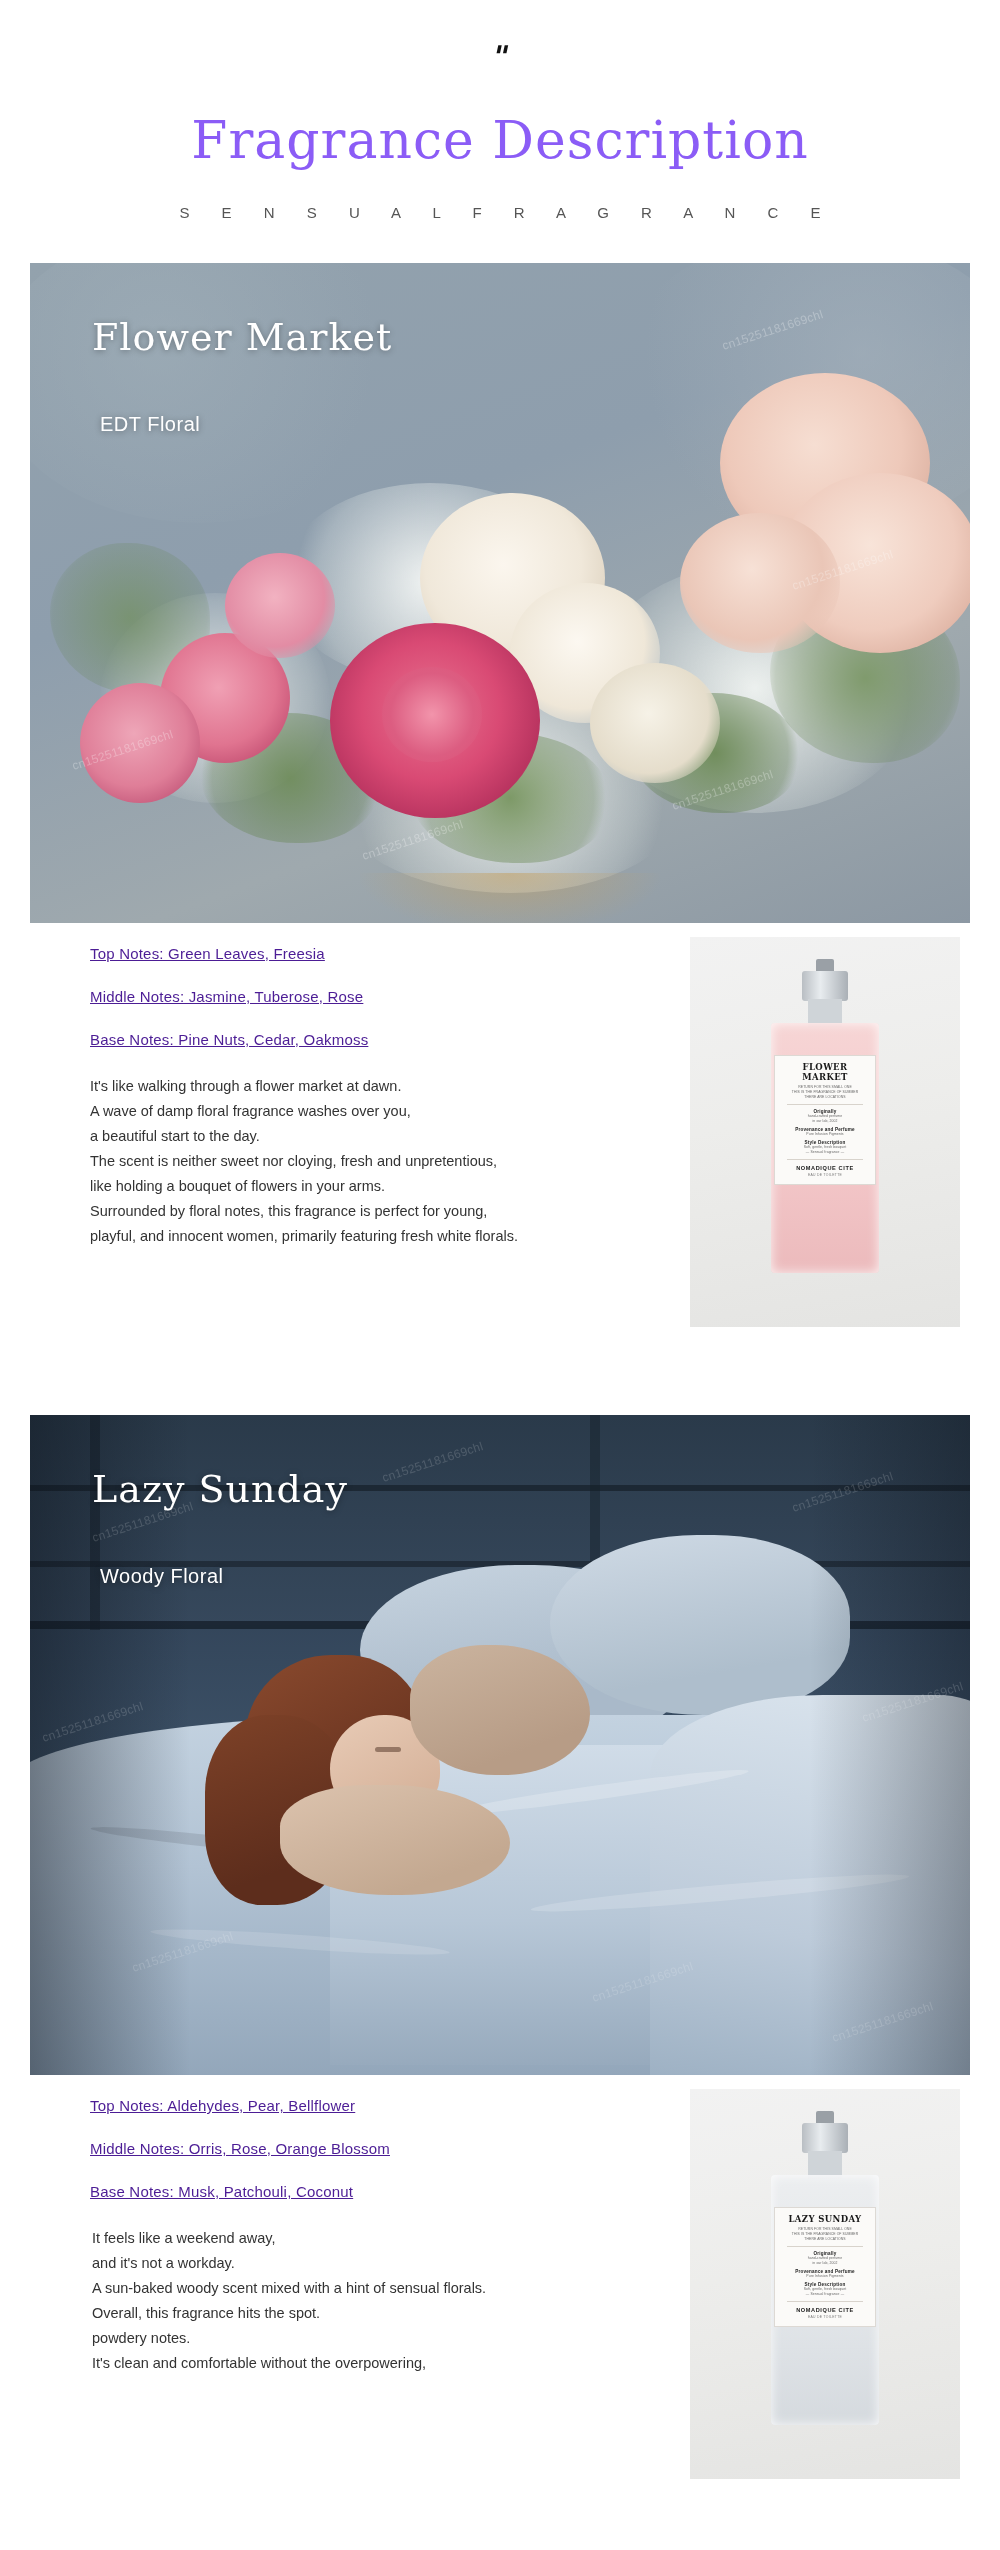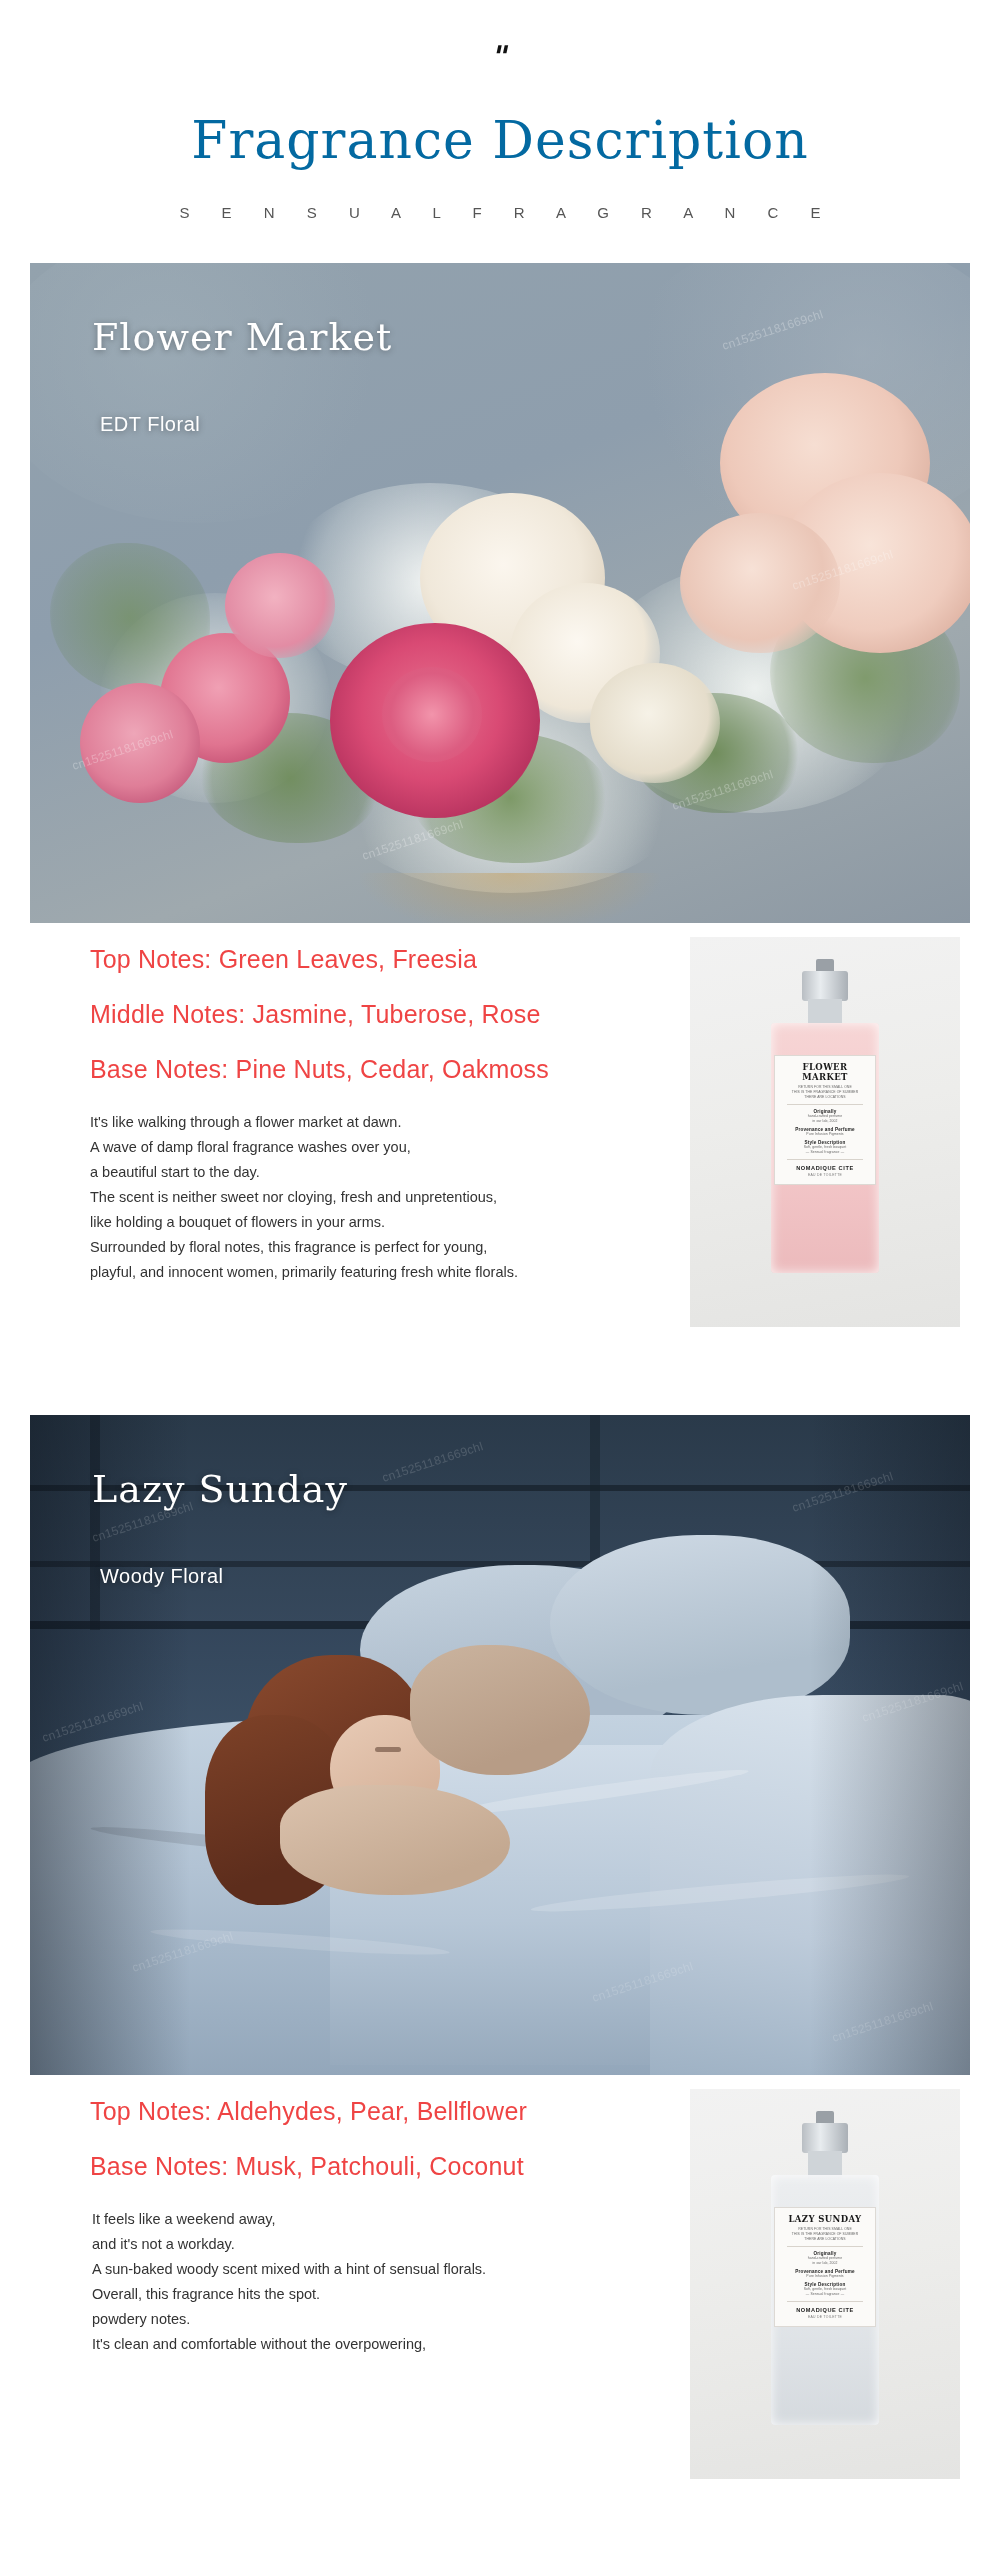--- a/index.html
+++ b/index.html
@@ -35,21 +35,21 @@
     letter-spacing: -2px;
     color: #111;
     line-height: 1;
     transform: skewX(-12deg);
     display: inline-block;
   }
   .main-title {
     font-family: "DejaVu Serif", serif;
     font-size: 52px;
     font-weight: 400;
-    color: #0369a1;
+    color: #8b5cf6;
     margin: 40px 0 0 0;
     letter-spacing: 1px;
     line-height: 1.1;
   }
   .subtitle {
     font-family: "Liberation Sans", sans-serif;
     font-size: 15px;
     letter-spacing: 14px;
     color: #555;
     margin-top: 35px;
@@ -126,24 +126,25 @@
     width: 940px;
     margin: 0 auto;
     padding-top: 22px;
     min-height: 400px;
   }
   .notes {
     margin-left: 60px;
     width: 630px;
   }
   .note-line {
-    font-size: 25px;
-    color: #ef4444;
+    font-size: 15px;
+    color: #4c1d95;
     margin-bottom: 26px;
     letter-spacing: 0.2px;
+    text-decoration: underline;
   }
   .desc {
     margin-left: 60px;
     width: 660px;
     margin-top: 16px;
   }
   .desc-line {
     font-size: 14.5px;
     line-height: 25px;
     color: #333;
@@ -389,20 +390,21 @@
         <div class="wm dark" style="left:800px; top:600px;">cn15251181669chl</div>
 
         <div class="hero-label-title">Lazy Sunday</div>
         <div class="hero-label-sub">Woody Floral</div>
       </div>
     </div>
 
     <div class="details">
       <div class="notes">
         <div class="note-line">Top Notes: Aldehydes, Pear, Bellflower</div>
+        <div class="note-line">Middle Notes: Orris, Rose, Orange Blossom</div>
         <div class="note-line">Base Notes: Musk, Patchouli, Coconut</div>
       </div>
       <div class="desc" style="margin-left:62px; margin-top:6px;">
         <div class="desc-line">It feels like a weekend away,</div>
         <div class="desc-line">and it's not a workday.</div>
         <div class="desc-line">A sun-baked woody scent mixed with a hint of sensual florals.</div>
         <div class="desc-line">Overall, this fragrance hits the spot.</div>
         <div class="desc-line">powdery notes.</div>
         <div class="desc-line">It's clean and comfortable without the overpowering,</div>
       </div>

